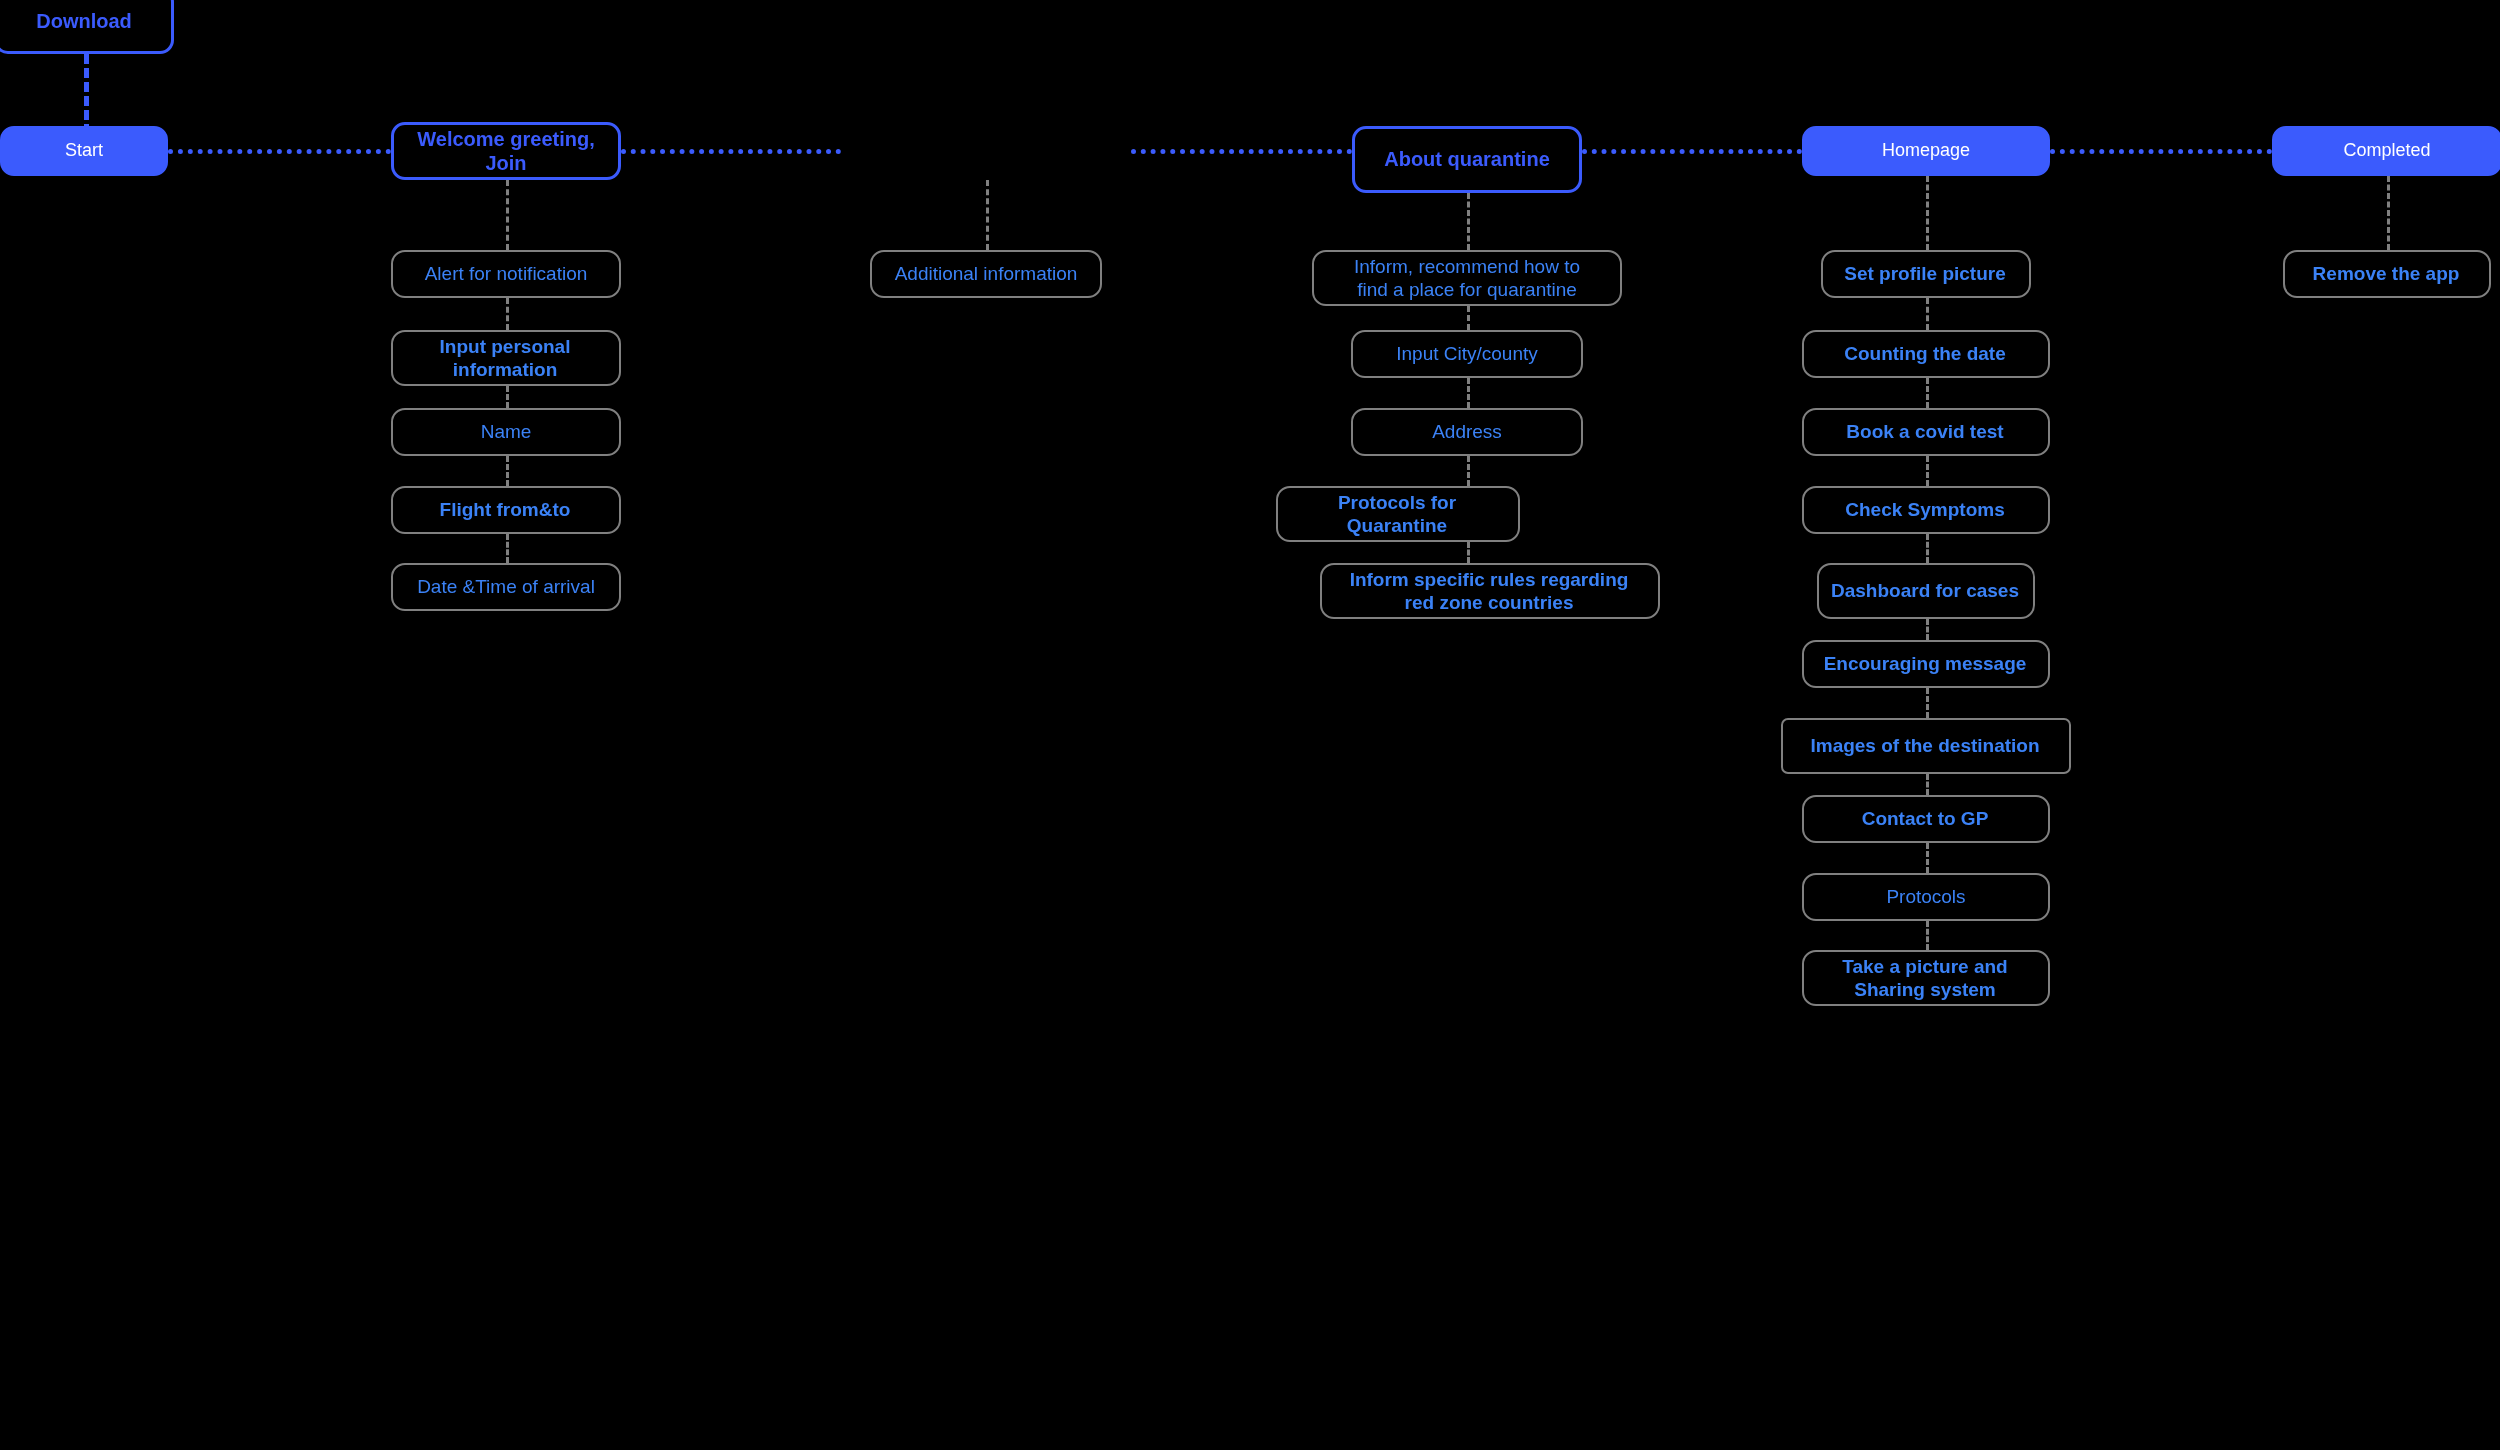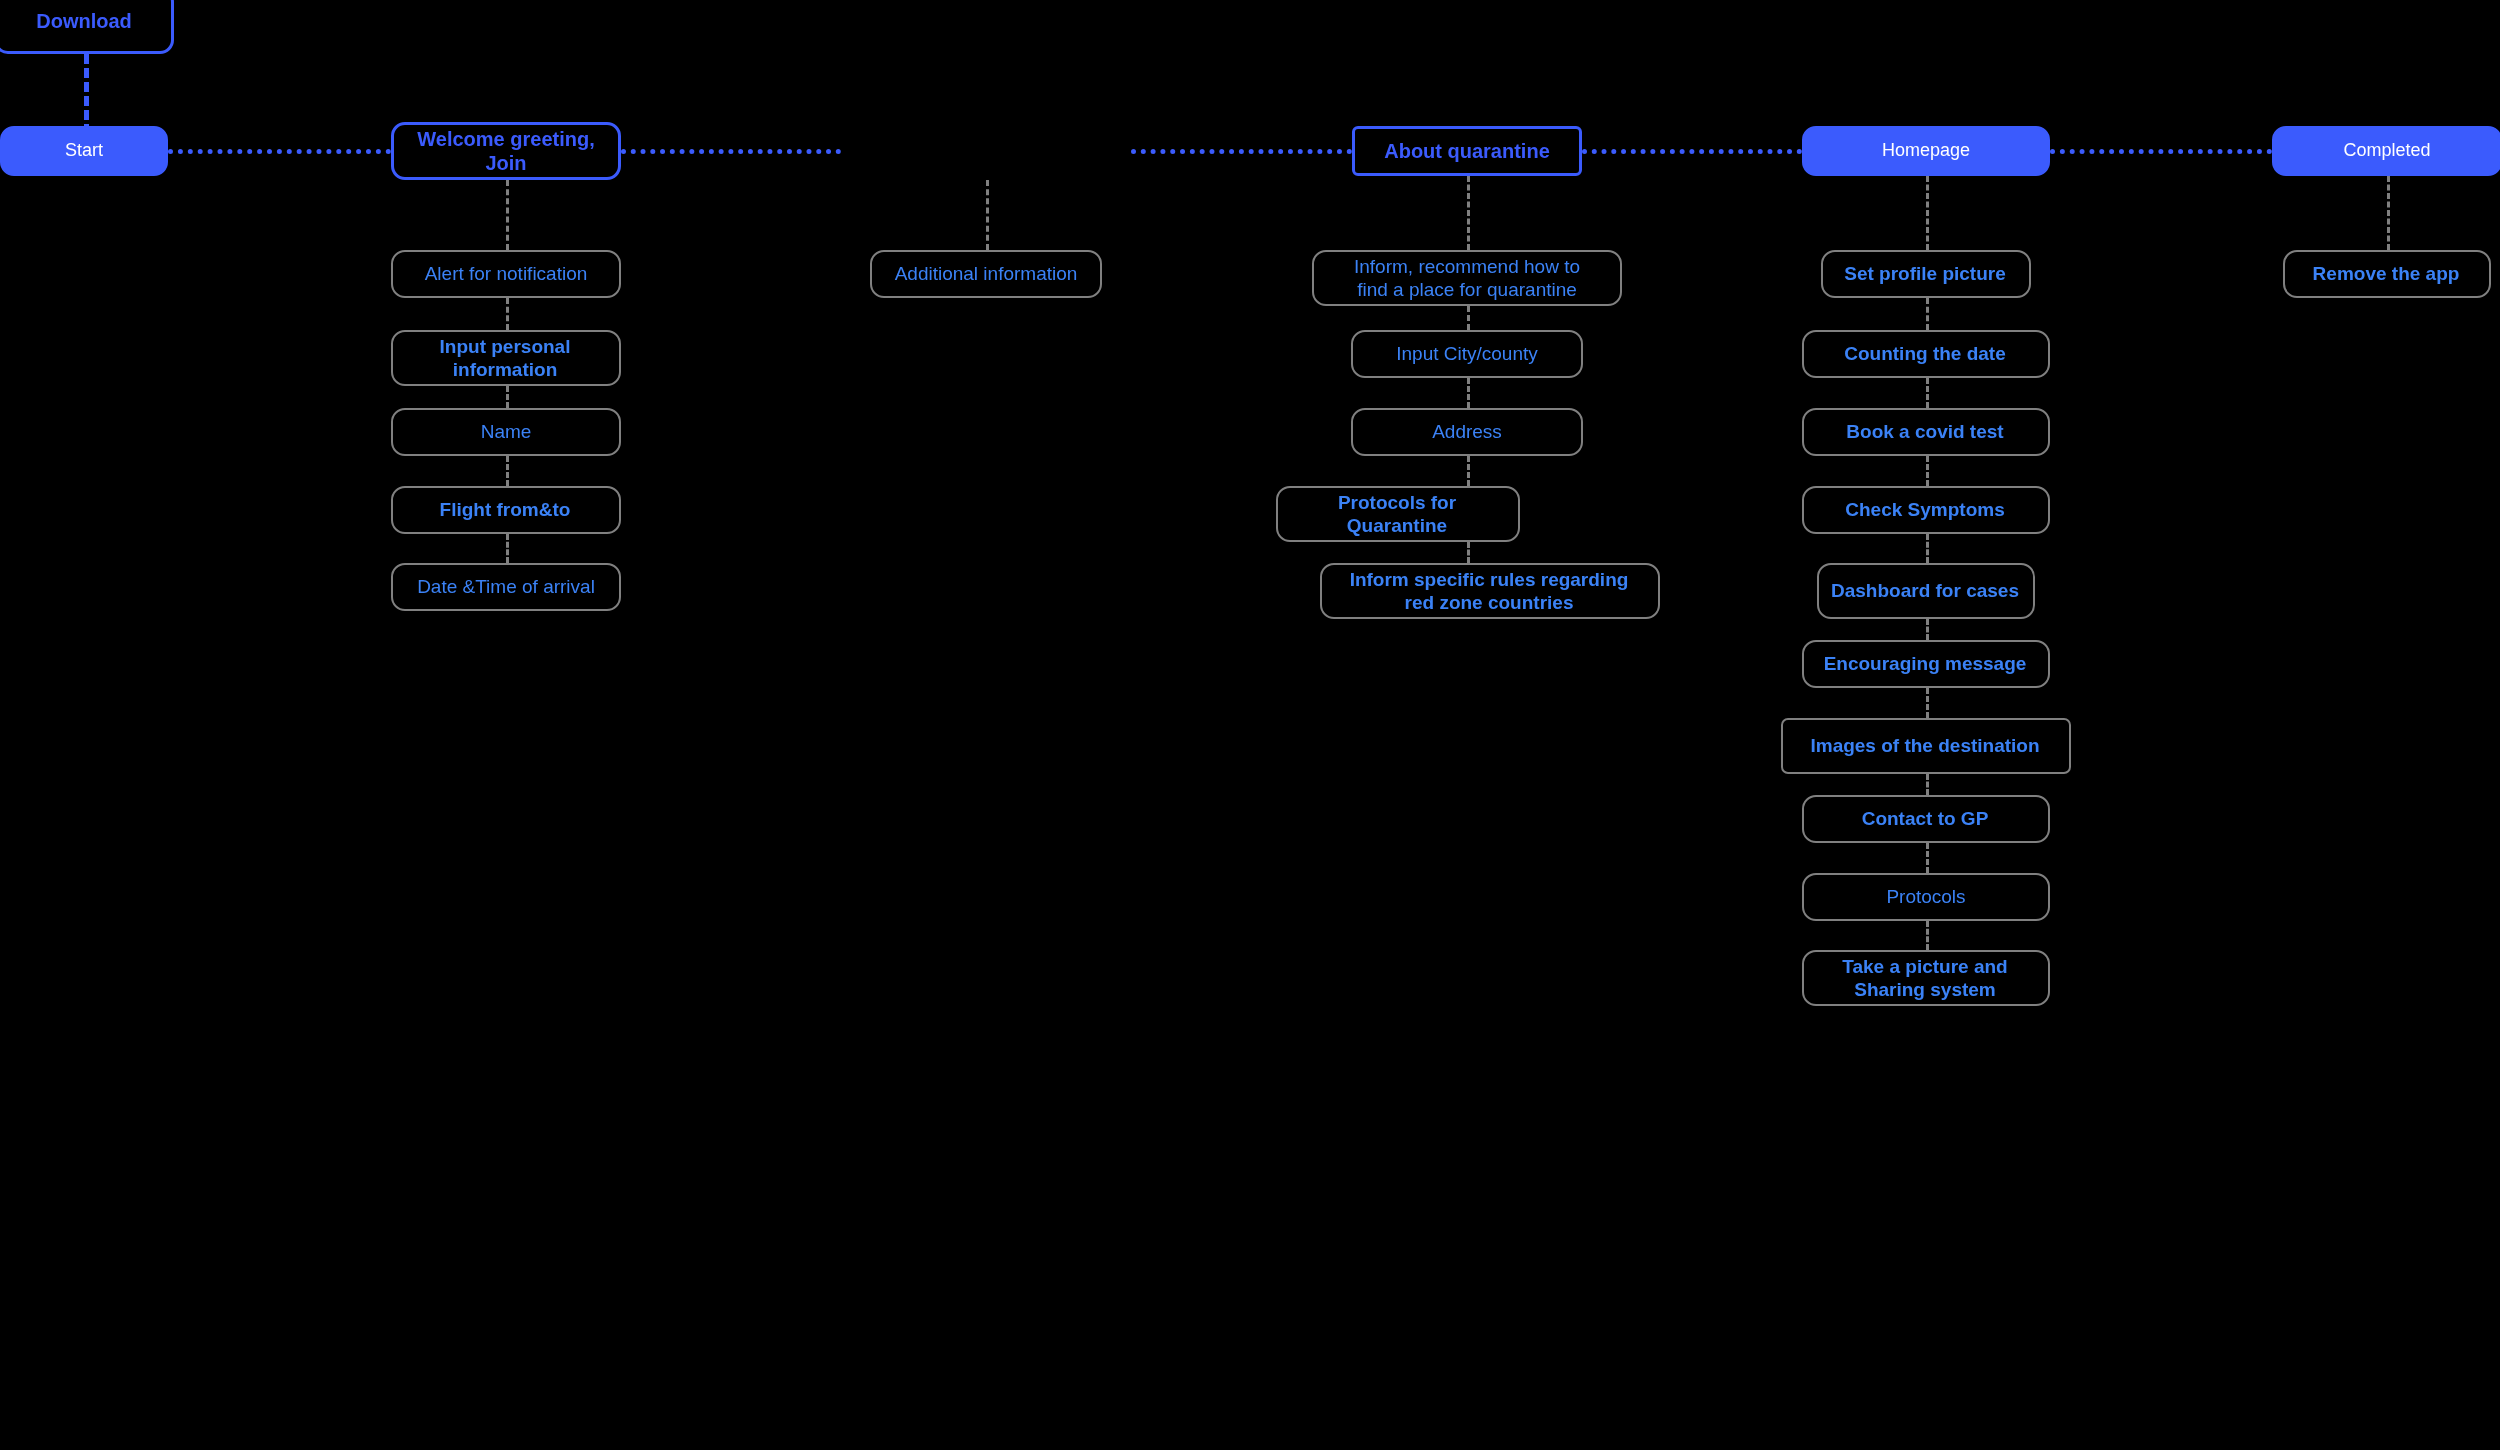--- a/index.html
+++ b/index.html
@@ -129,21 +129,21 @@
       <span class="label">Flight from&amp;to</span>
     </div>
     <div class="conn conn-v-gray" style="left: 506px; top: 534px; height: 29px;"></div>
     <div class="node outline-gray" style="left: 391px; top: 563px; width: 230px; height: 48px;">
       <span class="label">Date &amp;Time of arrival</span>
     </div>
     <div class="conn conn-v-gray" style="left: 986px; top: 180px; height: 70px;"></div>
     <div class="node outline-gray" style="left: 870px; top: 250px; width: 232px; height: 48px;">
       <span class="label">Additional information</span>
     </div>
-    <div class="node outline-blue" style="left: 1352px; top: 126px; width: 230px; height: 50px; border-radius: 6px;">
+    <div class="node outline-blue" style="left: 1352px; top: 126px; width: 230px; height: 67px;">
       <span class="label">About quarantine</span>
     </div>
     <div class="conn conn-v-gray" style="left: 1467px; top: 176px; height: 74px;"></div>
     <div class="node outline-gray" style="left: 1312px; top: 250px; width: 310px; height: 56px;">
       <span class="label">Inform, recommend how to
 find a place for quarantine</span>
     </div>
     <div class="conn conn-v-gray" style="left: 1467px; top: 306px; height: 24px;"></div>
     <div class="node outline-gray" style="left: 1351px; top: 330px; width: 232px; height: 48px;">
       <span class="label">Input City/county</span>

